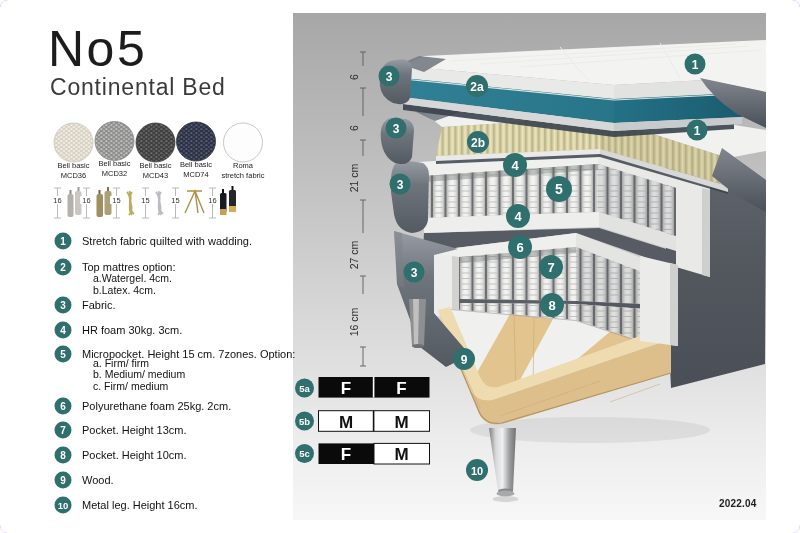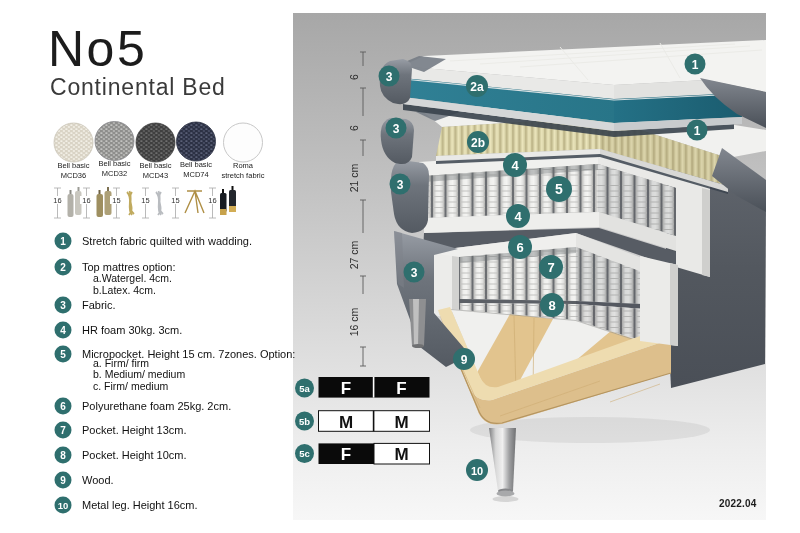--- a/index.html
+++ b/index.html
@@ -1,17 +1,17 @@
 <!DOCTYPE html>
 <html><head>
 <meta charset="utf-8">
 <style>
   html,body{margin:0;padding:0;background:#ffffff;}
   #page{position:relative;width:800px;height:533px;overflow:hidden;background:#8b5cf6;
-        font-family:"Liberation Sans",sans-serif;}
+        font-family:"Liberation Sans",sans-serif;border-radius:8px;}
   svg text{font-family:"Liberation Sans",sans-serif;}
 </style>
 </head>
 <body>
 <div id="page">
 <svg width="800" height="533" viewBox="0 0 800 533">
 <defs>
   <linearGradient id="bgGrad" x1="0" y1="0" x2="0" y2="1">
     <stop offset="0" stop-color="#a7a7a7"></stop>
     <stop offset="0.28" stop-color="#bdbdbd"></stop>

